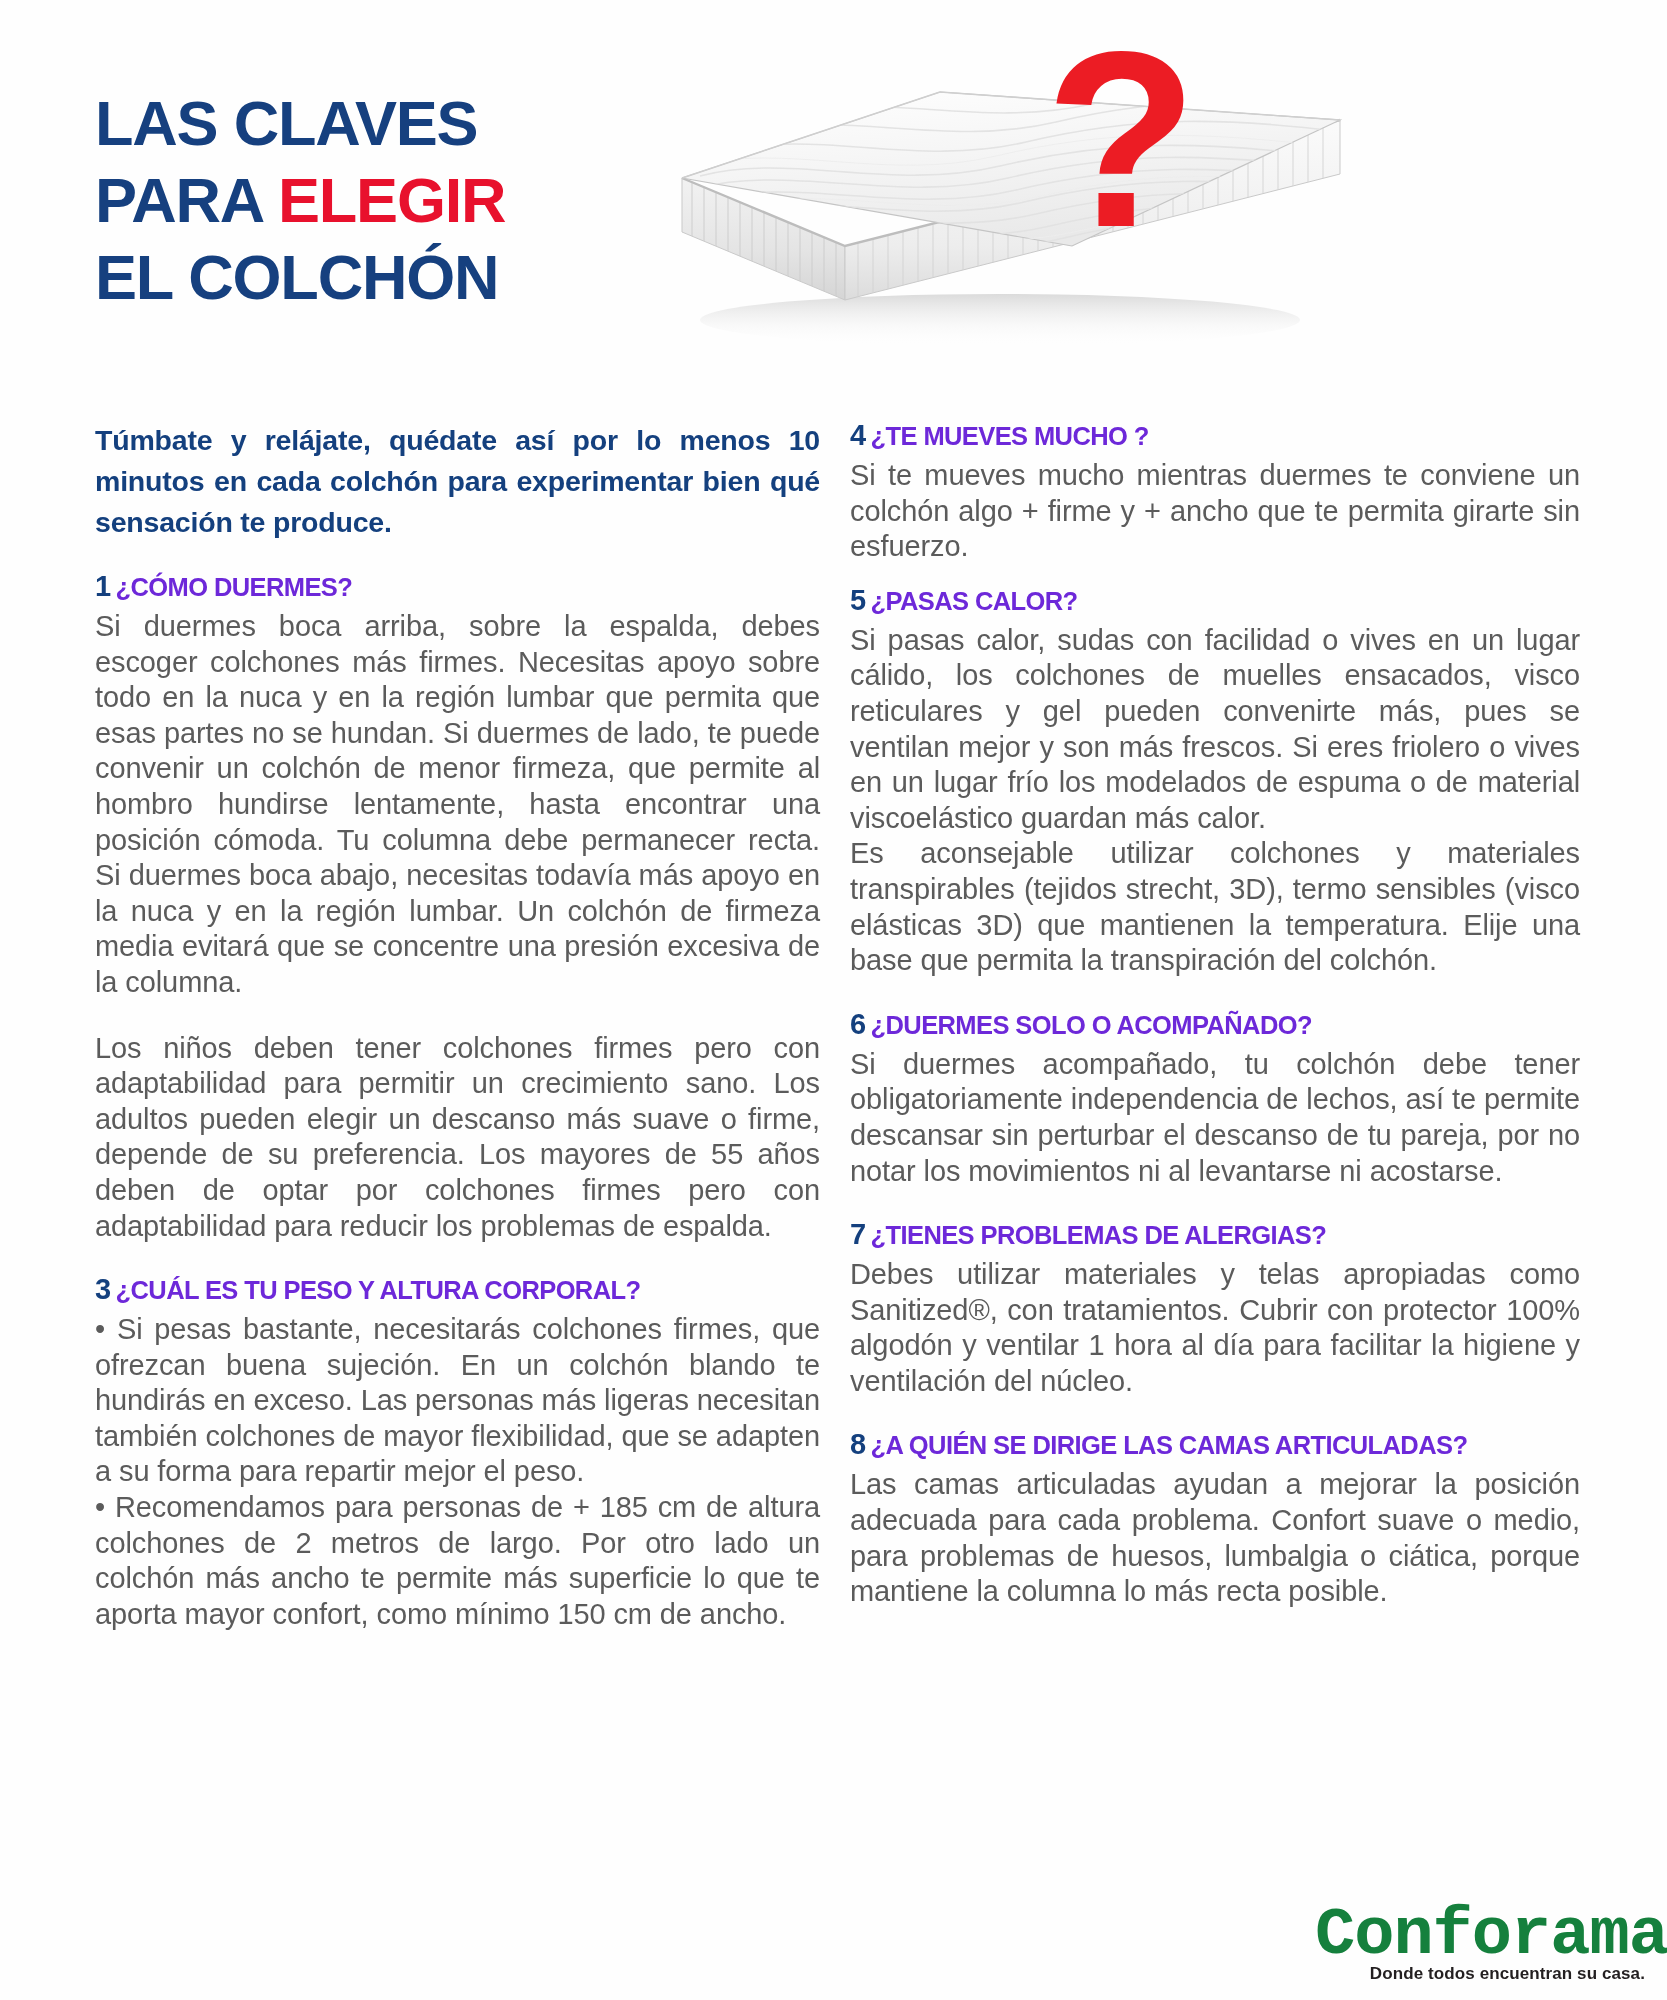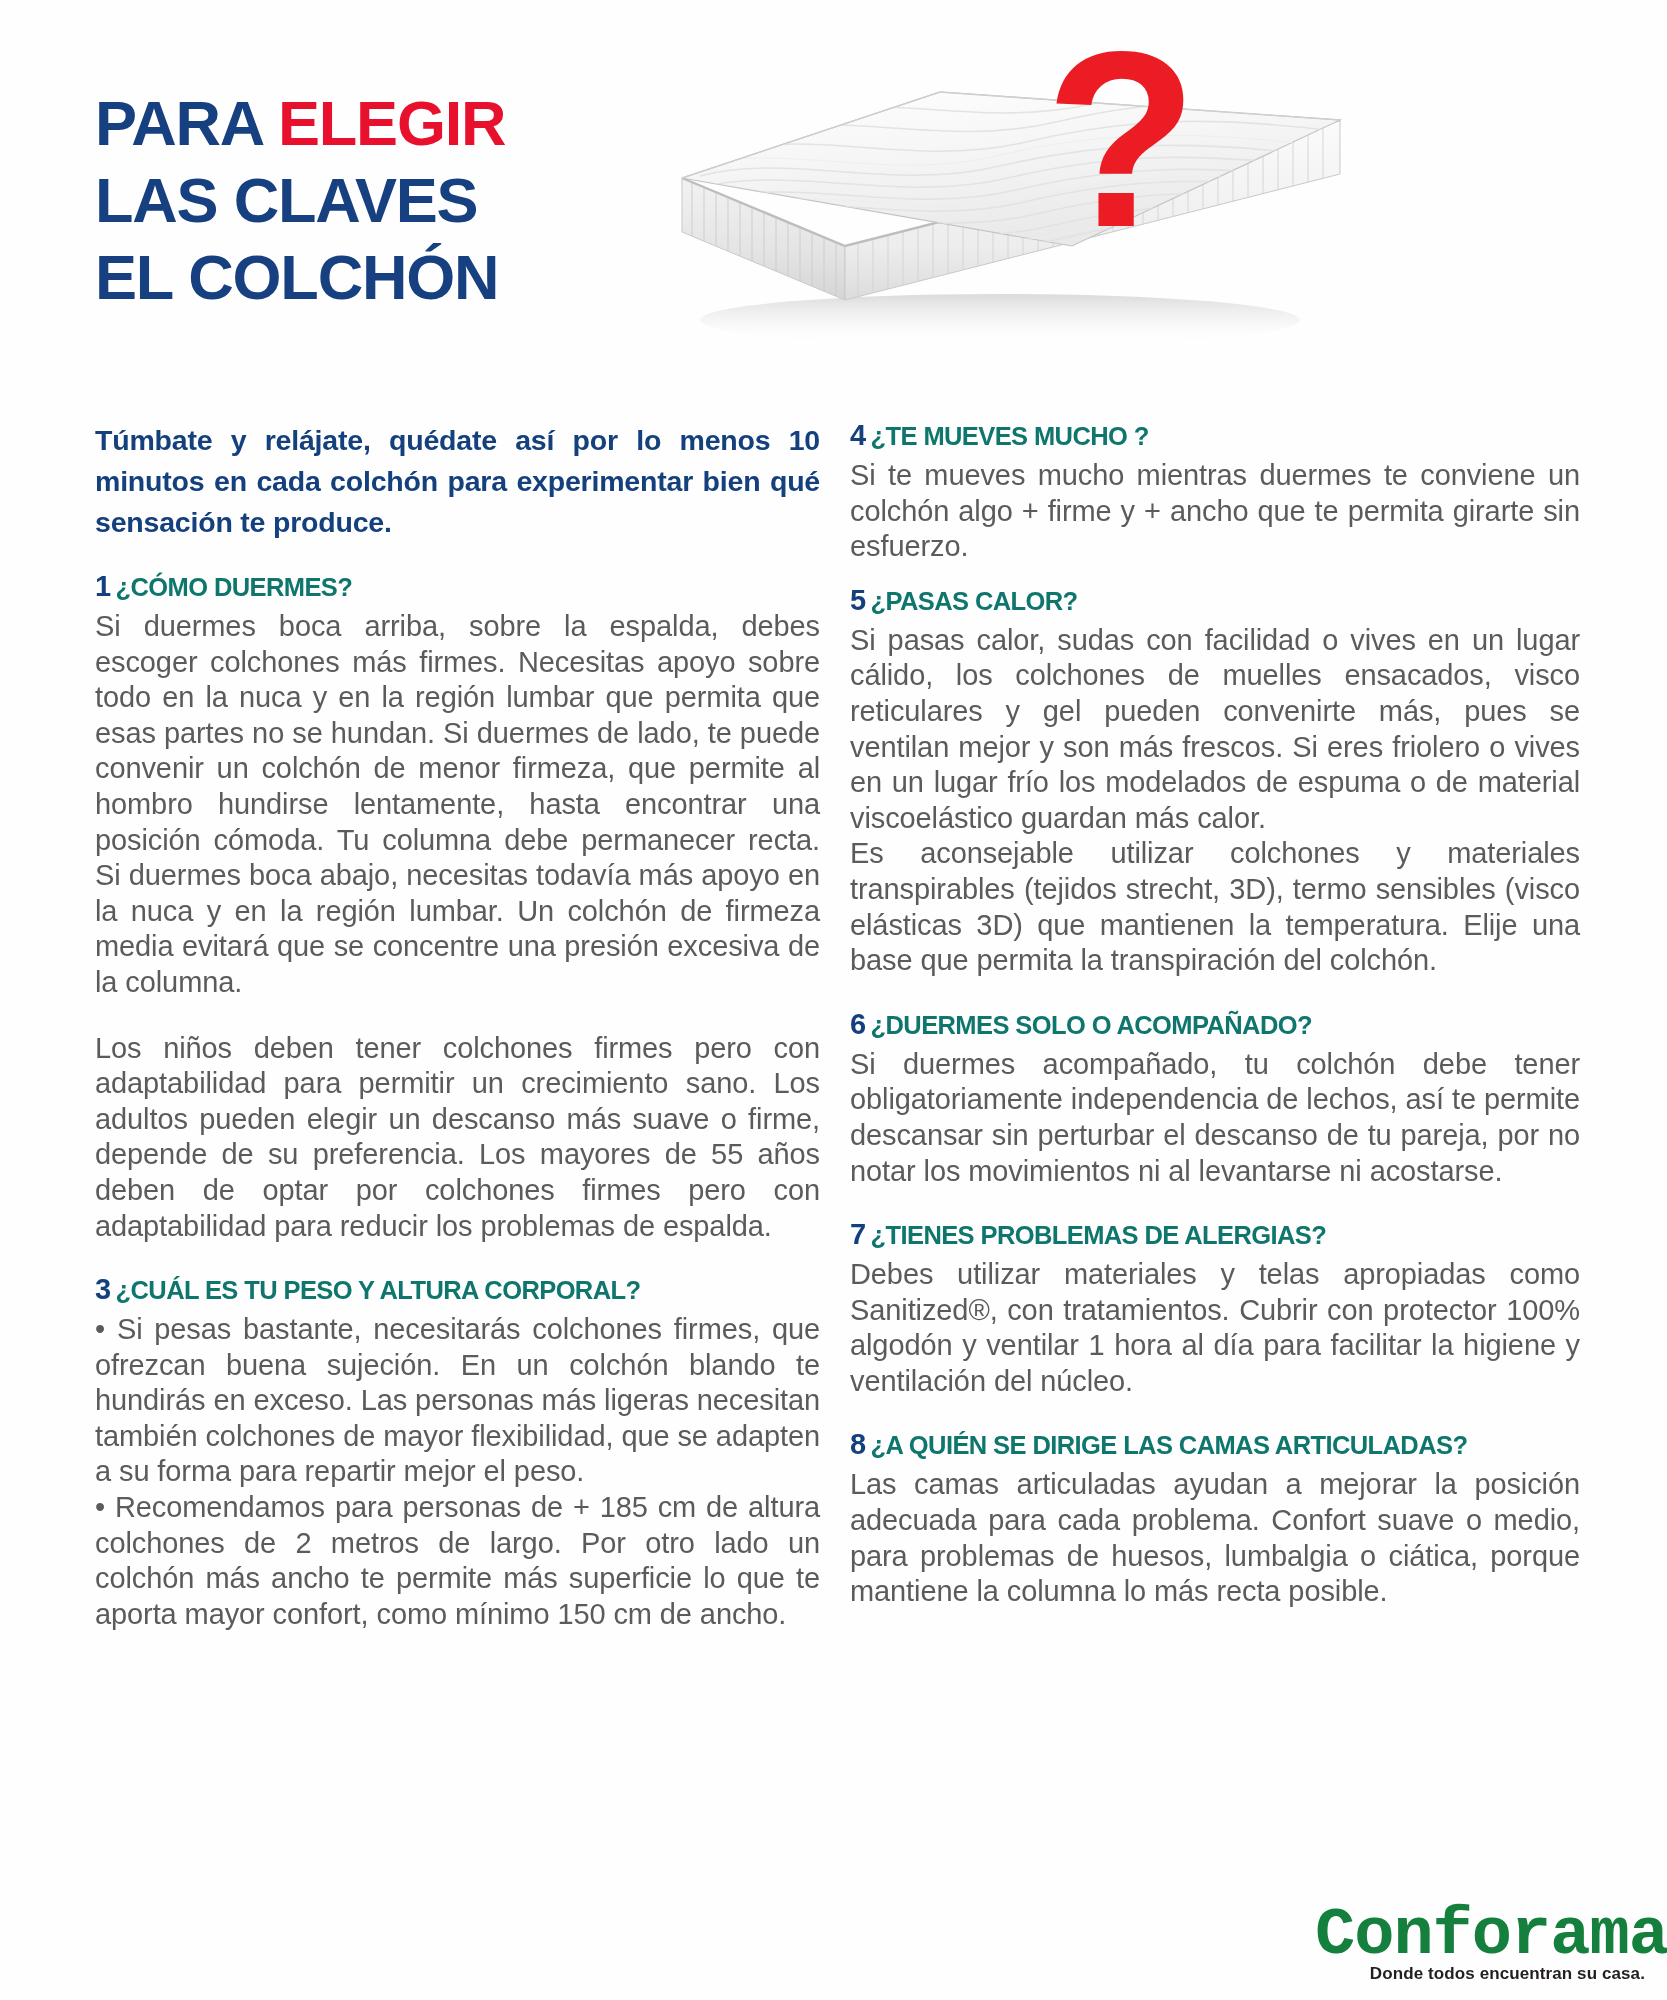--- a/index.html
+++ b/index.html
@@ -100,21 +100,21 @@
     margin-bottom: 6px;
     letter-spacing: -0.6px;
     white-space: nowrap;
   }
   .sec-num {
     color: #14407E;
     font-weight: bold;
     font-size: 29px;
     margin-right: 5px;
   }
-  .sec-q { color: #0f766e; }
+  .sec-q { color: #6d28d9; }
 
   .body {
     font-family: "Liberation Sans", sans-serif;
     font-size: 29px;
     line-height: 35.6px;
     color: #5B5B5B;
     text-align: justify;
     letter-spacing: -0.1px;
   }
 
@@ -147,22 +147,22 @@
     letter-spacing: 0.1px;
     margin-top: 1px;
   }
 </style>
 </head>
 <body>
 
 <div id="hero">
 
   <div id="headline">
+    <div class="headline-line">LAS CLAVES</div>
     <div class="headline-line"><span>PARA </span><span class="hl-red">ELEGIR</span></div>
-    <div class="headline-line">LAS CLAVES</div>
     <div class="headline-line">EL COLCHÓN</div>
   </div>
 
   <div id="mattress-wrap">
     <svg id="mattress-svg" viewBox="0 0 740 400" xmlns="http://www.w3.org/2000/svg">
       <defs>
         <linearGradient id="topFace" x1="0" y1="0" x2="0.4" y2="1">
           <stop offset="0%" stop-color="#ffffff"></stop>
           <stop offset="45%" stop-color="#f6f6f6"></stop>
           <stop offset="100%" stop-color="#e9e9e9"></stop>

